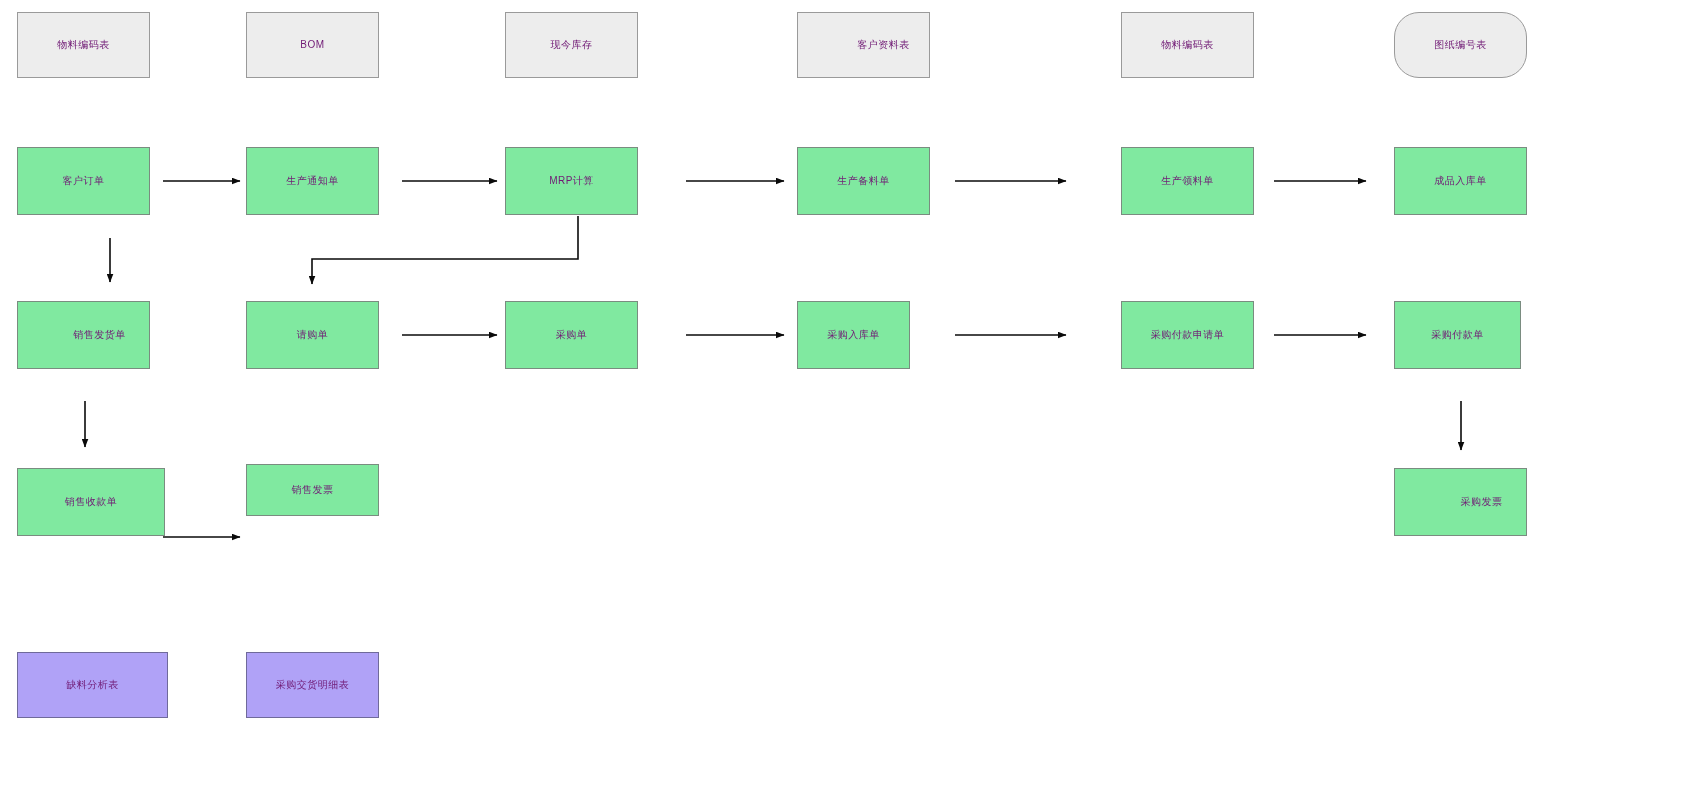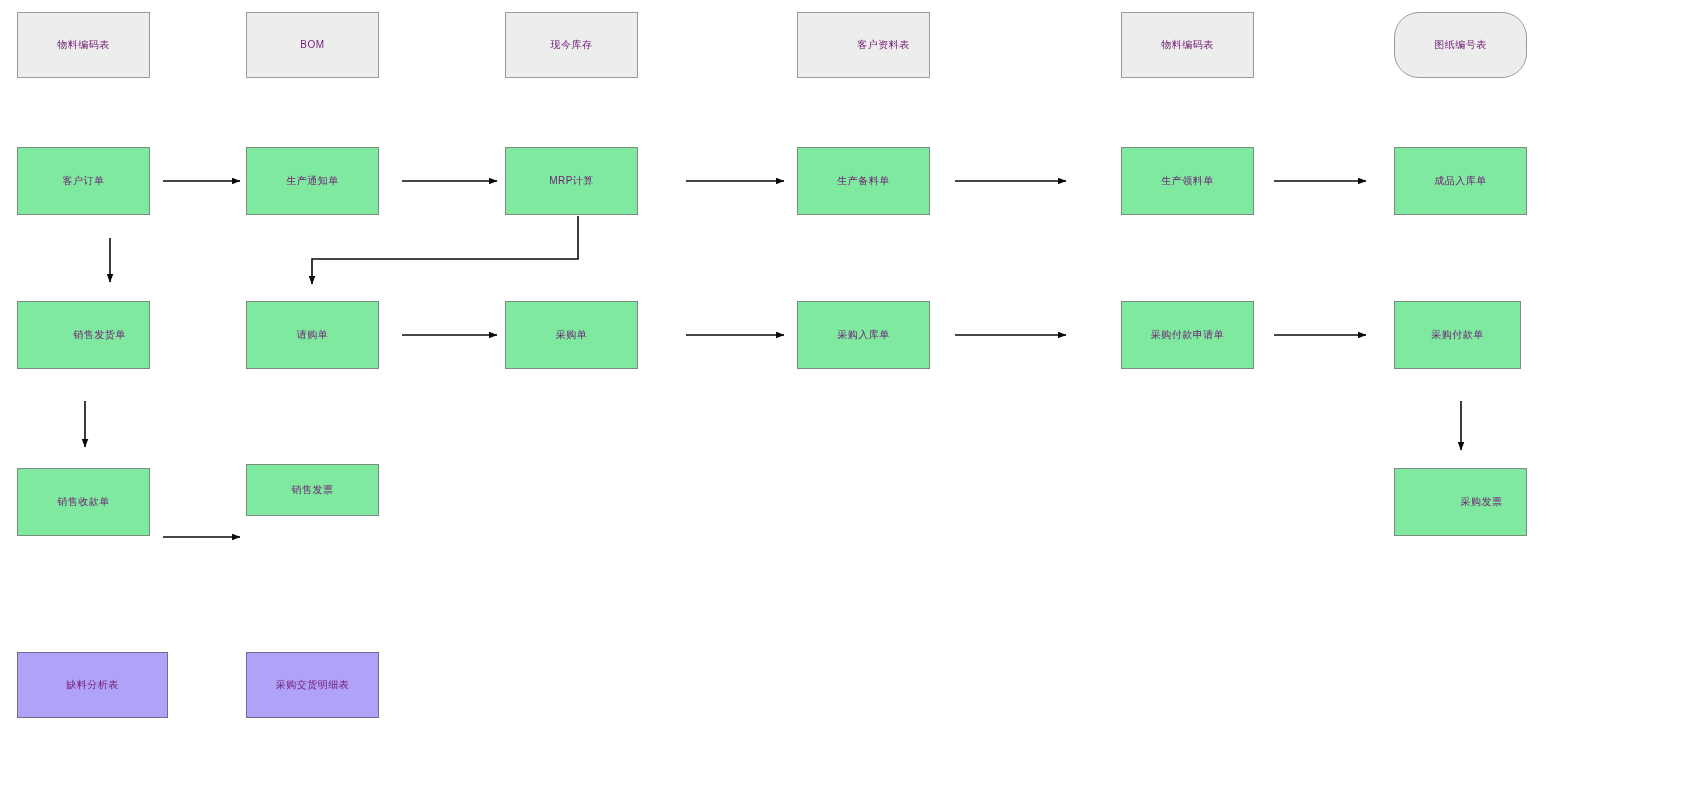--- a/index.html
+++ b/index.html
@@ -130,30 +130,30 @@
       </div>
       <div class="node doc" style="left: 17px; top: 301px; width: 133px; height: 68px; padding-left: 32px;">
         <span>销售发货单</span>
       </div>
       <div class="node doc" style="left: 246px; top: 301px; width: 133px; height: 68px;">
         <span>请购单</span>
       </div>
       <div class="node doc" style="left: 505px; top: 301px; width: 133px; height: 68px;">
         <span>采购单</span>
       </div>
-      <div class="node doc" style="left: 797px; top: 301px; width: 133px; height: 68px;">
+      <div class="node doc" style="left: 797px; top: 301px; width: 113px; height: 68px;">
         <span>采购入库单</span>
       </div>
       <div class="node doc" style="left: 1121px; top: 301px; width: 133px; height: 68px;">
         <span>采购付款申请单</span>
       </div>
       <div class="node doc" style="left: 1394px; top: 301px; width: 127px; height: 68px; font-family: Liberation Serif, serif;">
         <span>采购付款单</span>
       </div>
-      <div class="node doc" style="left: 17px; top: 468px; width: 133px; height: 68px;">
+      <div class="node doc" style="left: 17px; top: 468px; width: 148px; height: 68px;">
         <span>销售收款单</span>
       </div>
       <div class="node doc" style="left: 246px; top: 464px; width: 133px; height: 52px;">
         <span>销售发票</span>
       </div>
       <div class="node doc" style="left: 1394px; top: 468px; width: 133px; height: 68px; padding-left: 42px;">
         <span>采购发票</span>
       </div>
       <div class="node report" style="left: 17px; top: 652px; width: 151px; height: 66px;">
         <span>缺料分析表</span>

